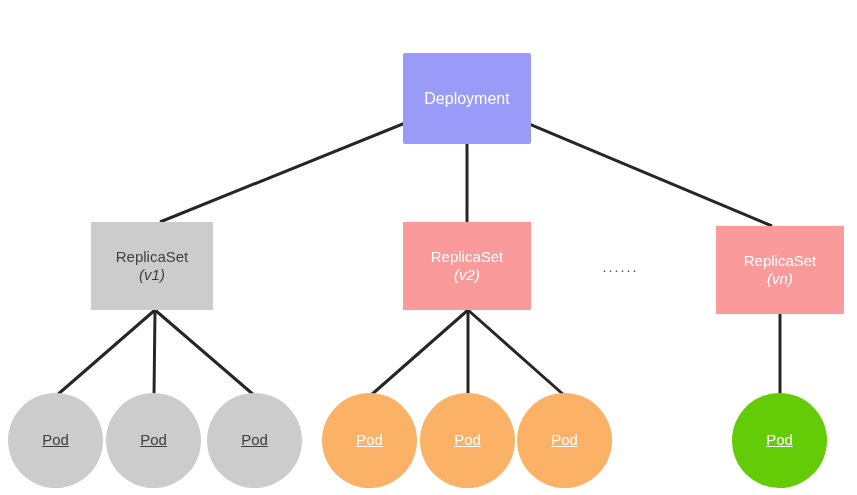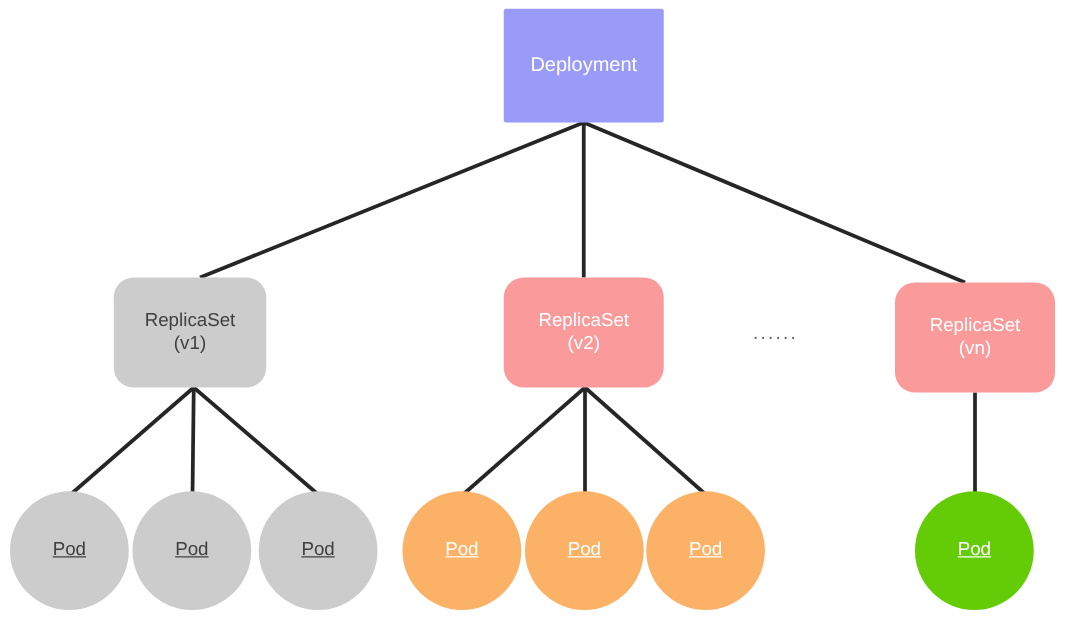--- a/index.html
+++ b/index.html
@@ -31,36 +31,38 @@
     box-sizing: border-box;
     display: flex;
     flex-direction: column;
     align-items: center;
     justify-content: center;
     text-align: center;
     line-height: 1.22;
     z-index: 2;
   }
   .node-box {
-    border-radius: 16px;
+    border-radius: 0;
   }
   .node-box.sharp {
     border-radius: 2px;
+    margin-top: 46px;
   }
   .node-circle {
     border-radius: 50%;
     text-decoration: underline;
   }
   .node-label {
     display: block;
     white-space: nowrap;
   }
   .node-sublabel {
     display: block;
     white-space: nowrap;
+    font-style: italic;
   }
   .ellipsis-mark {
     position: absolute;
     z-index: 2;
     color: #595959;
     font-size: 15px;
     letter-spacing: 1px;
     line-height: 1;
     white-space: nowrap;
     font-family: "Liberation Sans", "DejaVu Sans", sans-serif;

